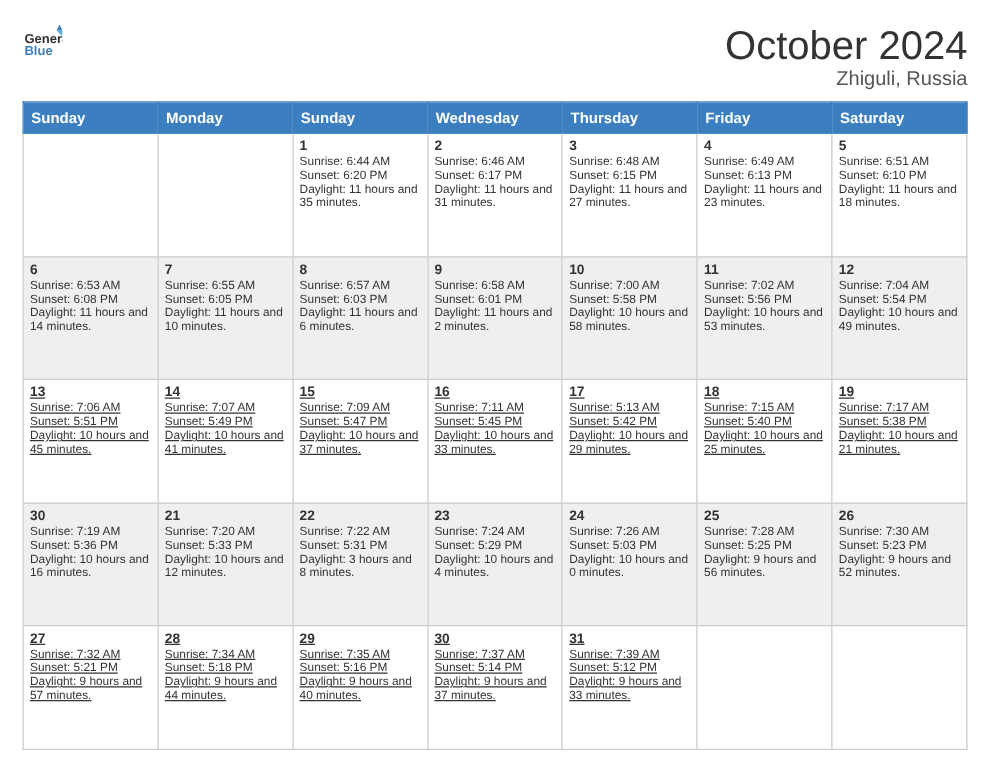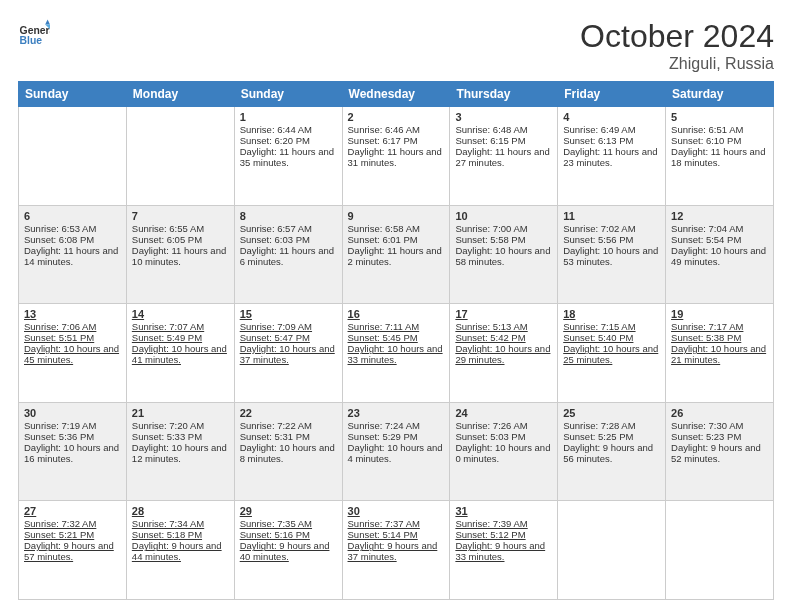--- a/index.html
+++ b/index.html
@@ -143,21 +143,21 @@
           <td><span class="day-num">14</span><span>Sunrise: 7:07 AM</span><br><span>Sunset: 5:49 PM</span><br><span>Daylight: 10 hours and 41 minutes.</span></td>
           <td><span class="day-num">15</span><span>Sunrise: 7:09 AM</span><br><span>Sunset: 5:47 PM</span><br><span>Daylight: 10 hours and 37 minutes.</span></td>
           <td><span class="day-num">16</span><span>Sunrise: 7:11 AM</span><br><span>Sunset: 5:45 PM</span><br><span>Daylight: 10 hours and 33 minutes.</span></td>
           <td><span class="day-num">17</span><span>Sunrise: 5:13 AM</span><br><span>Sunset: 5:42 PM</span><br><span>Daylight: 10 hours and 29 minutes.</span></td>
           <td><span class="day-num">18</span><span>Sunrise: 7:15 AM</span><br><span>Sunset: 5:40 PM</span><br><span>Daylight: 10 hours and 25 minutes.</span></td>
           <td><span class="day-num">19</span><span>Sunrise: 7:17 AM</span><br><span>Sunset: 5:38 PM</span><br><span>Daylight: 10 hours and 21 minutes.</span></td>
         </tr>
         <tr class="row4">
           <td><span class="day-num">30</span><span>Sunrise: 7:19 AM</span><br><span>Sunset: 5:36 PM</span><br><span>Daylight: 10 hours and 16 minutes.</span></td>
           <td><span class="day-num">21</span><span>Sunrise: 7:20 AM</span><br><span>Sunset: 5:33 PM</span><br><span>Daylight: 10 hours and 12 minutes.</span></td>
-          <td><span class="day-num">22</span><span>Sunrise: 7:22 AM</span><br><span>Sunset: 5:31 PM</span><br><span>Daylight: 10 hours and 8 minutes.</span></td>
+          <td><span class="day-num">22</span><span>Sunrise: 7:22 AM</span><br><span>Sunset: 5:31 PM</span><br><span>Daylight: 3 hours and 8 minutes.</span></td>
           <td><span class="day-num">23</span><span>Sunrise: 7:24 AM</span><br><span>Sunset: 5:29 PM</span><br><span>Daylight: 10 hours and 4 minutes.</span></td>
           <td><span class="day-num">24</span><span>Sunrise: 7:26 AM</span><br><span>Sunset: 5:03 PM</span><br><span>Daylight: 10 hours and 0 minutes.</span></td>
           <td><span class="day-num">25</span><span>Sunrise: 7:28 AM</span><br><span>Sunset: 5:25 PM</span><br><span>Daylight: 9 hours and 56 minutes.</span></td>
           <td><span class="day-num">26</span><span>Sunrise: 7:30 AM</span><br><span>Sunset: 5:23 PM</span><br><span>Daylight: 9 hours and 52 minutes.</span></td>
         </tr>
         <tr class="row5">
           <td><span class="day-num">27</span><span>Sunrise: 7:32 AM</span><br><span>Sunset: 5:21 PM</span><br><span>Daylight: 9 hours and 57 minutes.</span></td>
           <td><span class="day-num">28</span><span>Sunrise: 7:34 AM</span><br><span>Sunset: 5:18 PM</span><br><span>Daylight: 9 hours and 44 minutes.</span></td>
           <td><span class="day-num">29</span><span>Sunrise: 7:35 AM</span><br><span>Sunset: 5:16 PM</span><br><span>Daylight: 9 hours and 40 minutes.</span></td>
           <td><span class="day-num">30</span><span>Sunrise: 7:37 AM</span><br><span>Sunset: 5:14 PM</span><br><span>Daylight: 9 hours and 37 minutes.</span></td>

